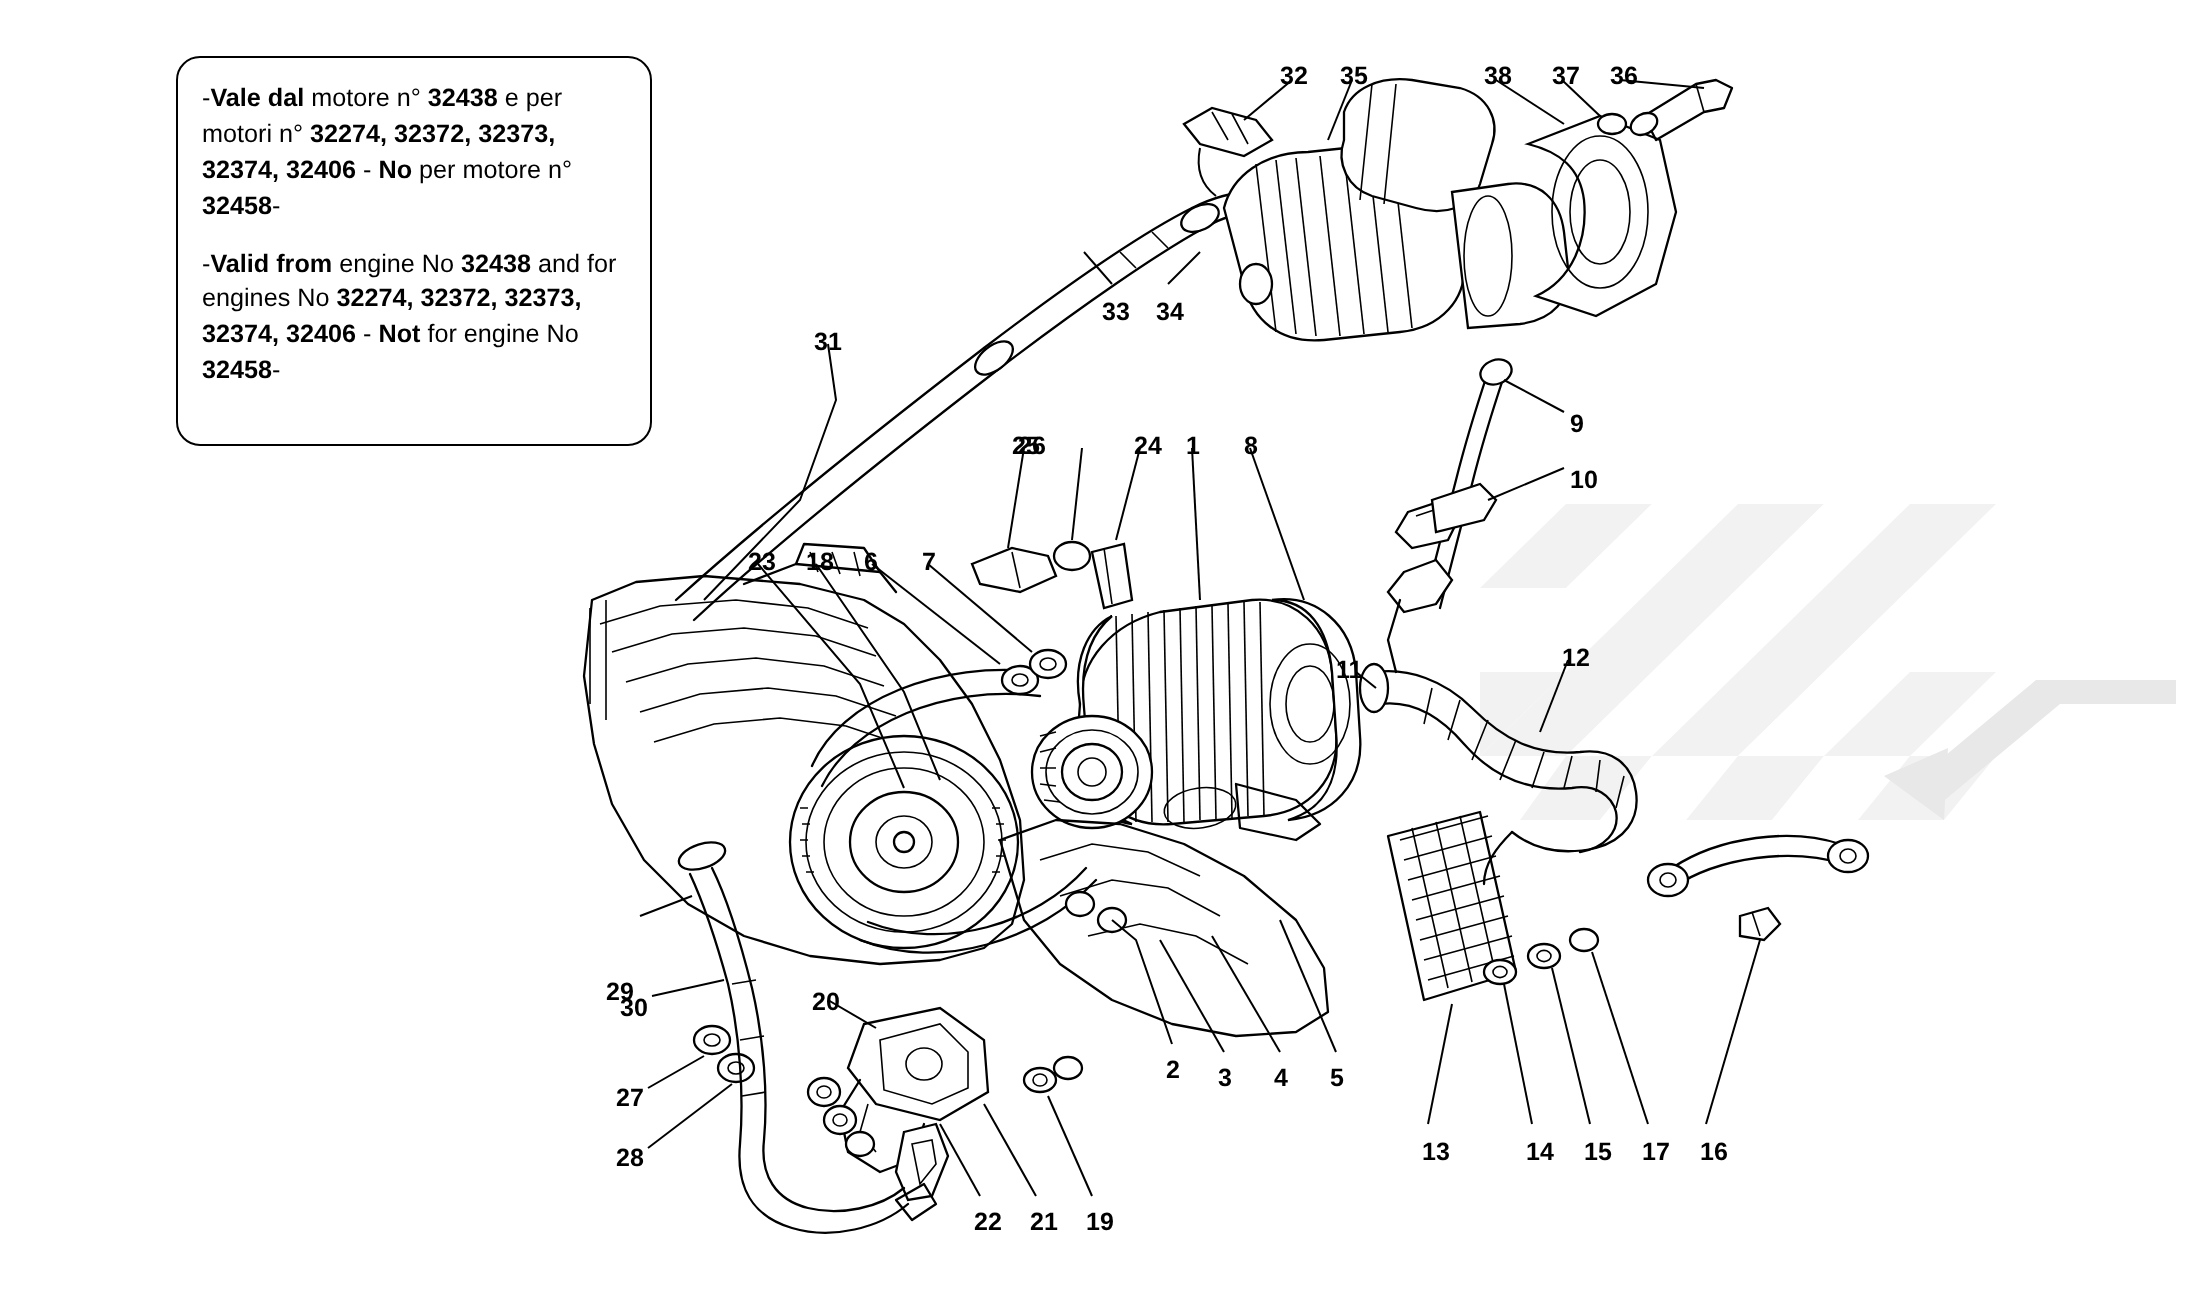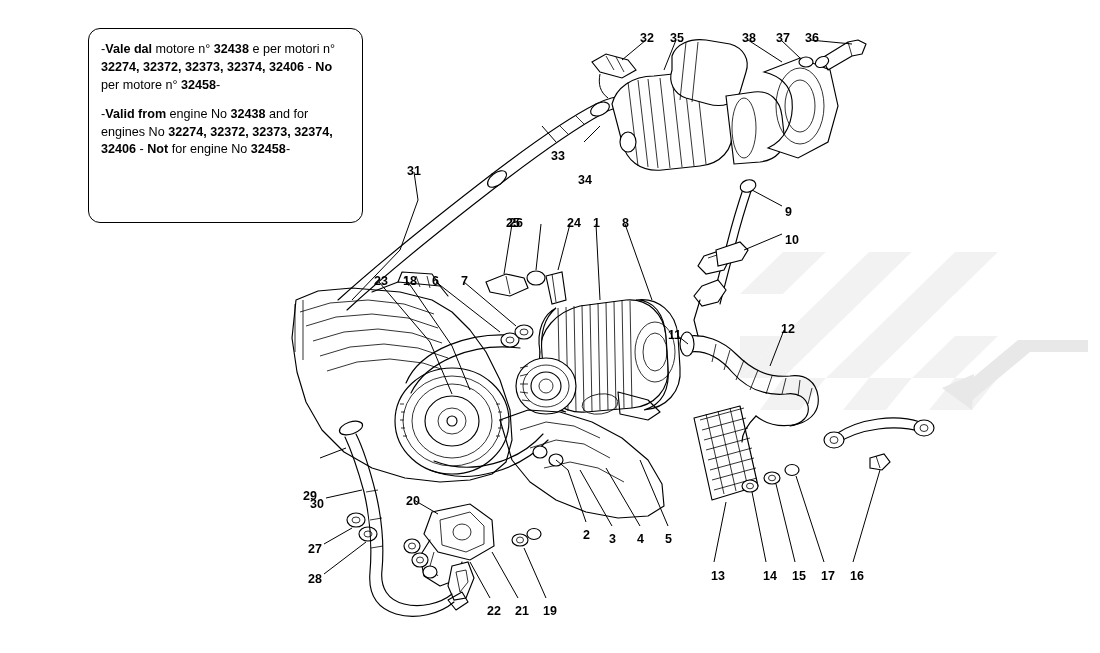--- a/index.html
+++ b/index.html
@@ -60,21 +60,21 @@
     width: 150px;
     height: 90px;
     pointer-events: none;
   }
 
   
   .note-box {
     position: absolute;
     left: 88px;
     top: 28px;
-    width: 275px;
+    width: 238px;
     height: 195px;
     border: 1.6px solid #000;
     border-radius: 12px;
     background: #fff;
     box-sizing: border-box;
     padding: 12px 14px 10px 12px;
     font-size: 12.6px;
     line-height: 1.42;
     color: #000;
   }
@@ -458,21 +458,21 @@
     </g>
   </svg>
 
   <div id="callouts">
       <div class="callout" style="left: 640px; top: 31px;">32</div>
       <div class="callout" style="left: 670px; top: 31px;">35</div>
       <div class="callout" style="left: 742px; top: 31px;">38</div>
       <div class="callout" style="left: 776px; top: 31px;">37</div>
       <div class="callout" style="left: 805px; top: 31px;">36</div>
       <div class="callout" style="left: 551px; top: 149px;">33</div>
-      <div class="callout" style="left: 578px; top: 149px; margin-top: 24px;">34</div>
+      <div class="callout" style="left: 578px; top: 149px;">34</div>
       <div class="callout" style="left: 407px; top: 164px;">31</div>
       <div class="callout" style="left: 785px; top: 205px;">9</div>
       <div class="callout" style="left: 785px; top: 233px;">10</div>
       <div class="callout" style="left: 509px; top: 216px;">26</div>
       <div class="callout" style="left: 506px; top: 216px;">25</div>
       <div class="callout" style="left: 567px; top: 216px;">24</div>
       <div class="callout" style="left: 593px; top: 216px;">1</div>
       <div class="callout" style="left: 622px; top: 216px;">8</div>
       <div class="callout" style="left: 374px; top: 274px;">23</div>
       <div class="callout" style="left: 403px; top: 274px;">18</div>

